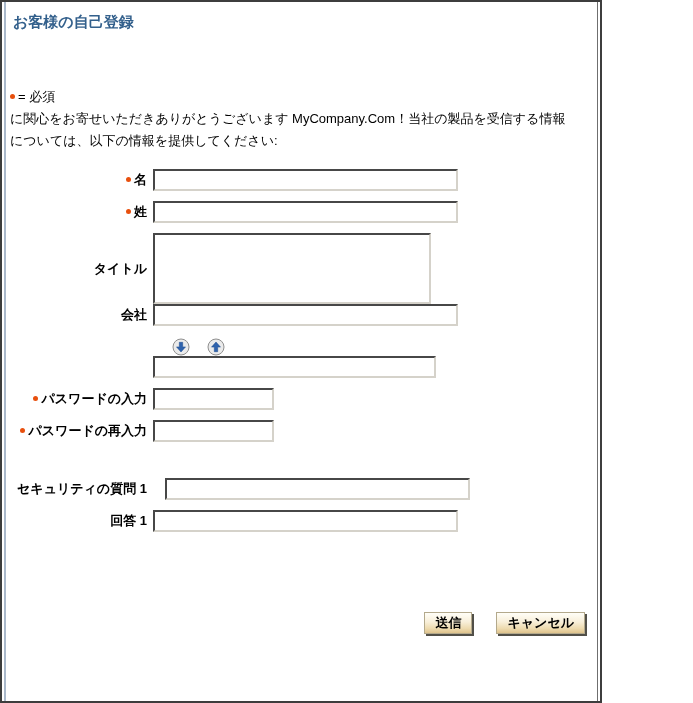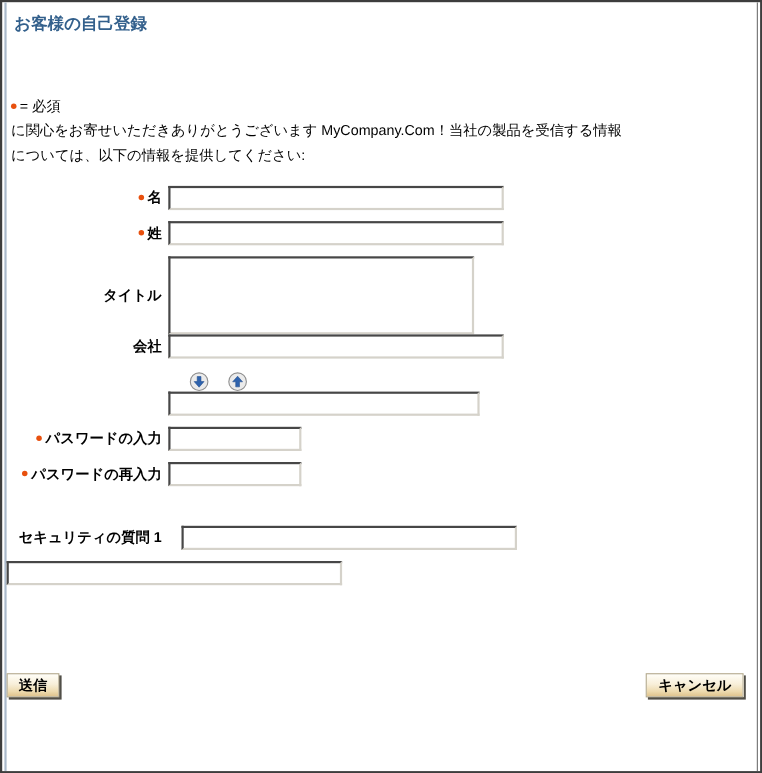--- a/index.html
+++ b/index.html
@@ -1,18 +1,18 @@
 <!DOCTYPE html>
 <html><head>
 <meta charset="utf-8">
 <style>
   html, body { margin:0; padding:0; background:#fff; }
   body { font-family:"Liberation Sans","DejaVu Sans",sans-serif; }
   .page {
-    width:693px; height:703px; box-sizing:border-box;
+    width:602px; height:703px; box-sizing:border-box;
     border:2px solid #3d3d3d; background:#fff; overflow:hidden;
   }
   .inner {
     box-sizing:border-box; height:699px; margin:0 2px;
     border-left:2px solid #aab9cb; border-right:1px solid #6f6f6f;
     padding:12px 6px 0 0; position:relative;
   }
   .page-title {
     margin:0 0 0 7px; font-size:15px; line-height:16px;
     font-weight:bold; color:#33608c;
@@ -56,21 +56,21 @@
   }
   .icon-btn {
     width:18px; height:18px; padding:0; border:none; background:transparent;
     cursor:pointer; line-height:0;
   }
   .row-title-input { margin-top:0; }
   .row-title-input .ctrl-cell { margin-left:147px; }
   .gap-top { margin-top:36px;gap:12px; }
   .mb9 { margin-bottom:9px; }
   .button-row {
-    margin-top:80px; display:flex; justify-content:space-between;
+    margin-top:80px; display:flex; justify-content:flex-end;
     gap:24px; padding-right:6px;
   }
   .form-btn {
     box-sizing:border-box; height:22px; padding:0 10px;
     font-family:"Liberation Sans","DejaVu Sans",sans-serif;
     font-size:13px; font-weight:bold; color:#000;
     background:linear-gradient(to bottom,#fffef8 0%,#f8efd9 45%,#eddaae 78%,#dfc38d 100%);
     border:1px solid #b3a98c;
     box-shadow:2px 2px 0 #514f48;
     cursor:pointer;
@@ -172,20 +172,23 @@
       <div class="row gap-top mb10">
         <div class="label-cell">
           <span>セキュリティの質問 1</span>
         </div>
         <div class="ctrl-cell">
           <input type="text" class="tb tb-wide" style="">
         </div>
       </div>
 
       <div class="row mb9">
+        <div class="label-cell">
+          <span>回答 1</span>
+        </div>
         <div class="ctrl-cell">
           <input type="text" class="tb tb-wide" style="">
         </div>
       </div>
 
 
       <div class="button-row">
         <button type="button" class="form-btn">送信</button>
         <button type="button" class="form-btn">キャンセル</button>
       </div>

